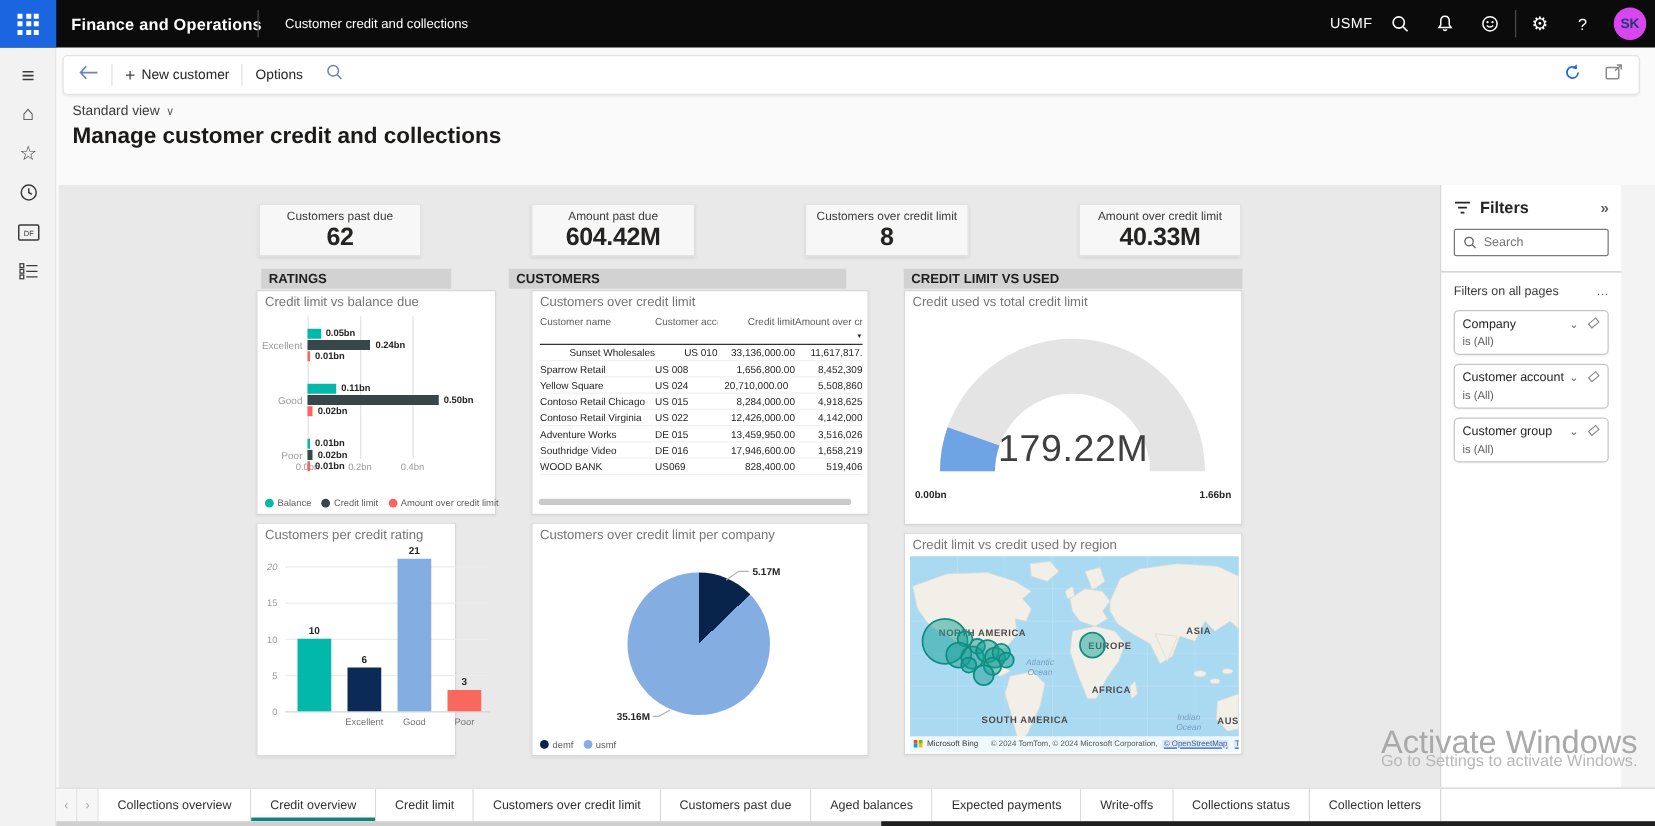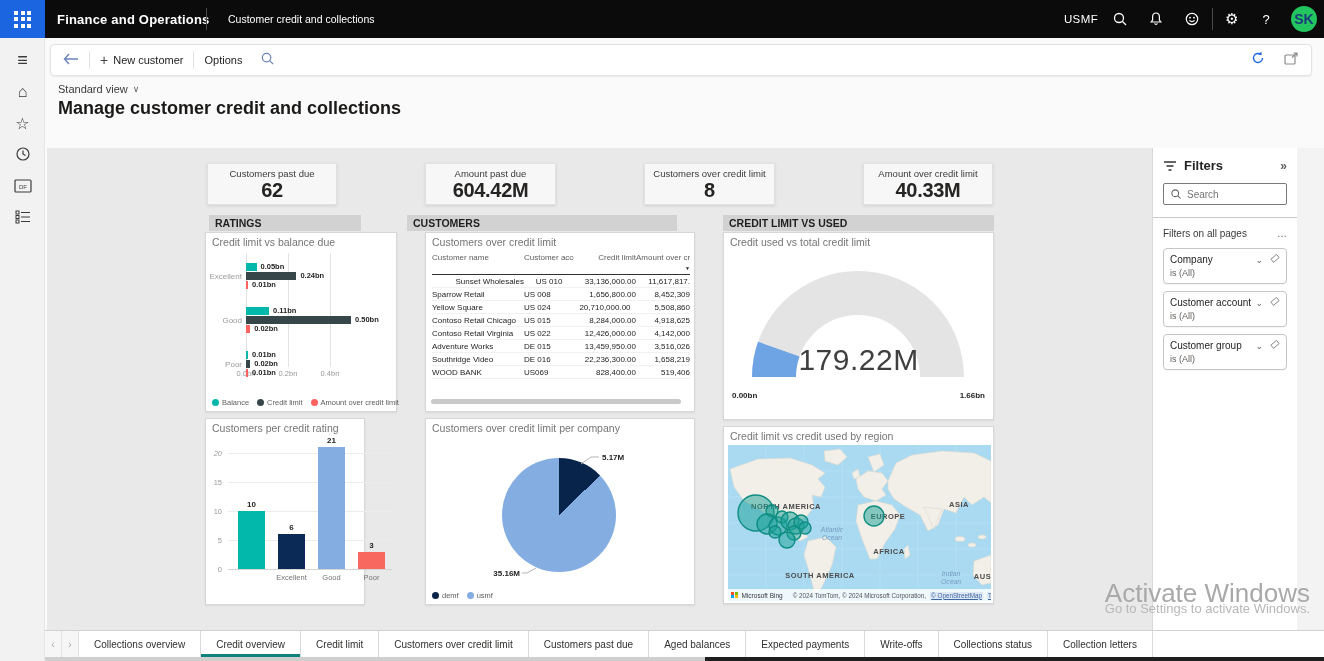--- a/index.html
+++ b/index.html
@@ -17,21 +17,21 @@
   .tb-div{position:absolute;top:8px;width:1px;height:22px;background:#4a4a4a}
   #page-context{position:absolute;left:228px;top:0;height:38px;display:flex;align-items:center;font-size:10.5px}
   .tb-btn{position:absolute;top:0;height:38px;display:flex;align-items:center;justify-content:center;color:#fff}
   #tb-usmf{left:1058px;width:46px;font-size:11.5px;letter-spacing:.4px}
   #tb-search{left:1105px;width:30px}
   #tb-bell{left:1141px;width:30px}
   #tb-smiley{left:1177px;width:30px}
   #tb-gear{left:1218px;width:28px;font-size:15px}
   #tb-help{left:1252px;width:28px;font-size:13px}
   #tb-avatar{left:1289px;width:30px}
-  .avatar-circle{width:26px;height:26px;border-radius:50%;background:#22c55e;color:#1c3d7c;font-size:14px;font-weight:bold;display:flex;align-items:center;justify-content:center}
+  .avatar-circle{width:26px;height:26px;border-radius:50%;background:#d946ef;color:#1c3d7c;font-size:11px;font-weight:bold;display:flex;align-items:center;justify-content:center}
 
   
   #sidebar{position:absolute;left:0;top:38px;width:45px;height:623px;background:#f2f2f2;border-right:1px solid #e6e6e6;z-index:20}
   .side-ic{position:absolute;left:0;width:45px;height:28px;display:flex;align-items:center;justify-content:center;color:#3b3b3b;font-size:16px}
 
   
   #action-pane{position:absolute;left:50px;top:44px;width:1262px;height:32px;background:#fff;border:1px solid #e3e3e3;border-radius:4px;box-shadow:0 1px 2px rgba(0,0,0,.06);display:flex;align-items:center;padding:0 12px;z-index:10}
   .ap-sep{width:1px;height:18px;background:#e4e4e4;margin:0 10px}
   .ap-item{display:flex;align-items:center;gap:5px;font-size:11px;color:#252423}
   .ap-plus{color:#444;font-size:14px;font-weight:400;line-height:1}
@@ -372,21 +372,21 @@
       <div id="tbl" data-interactable="false">
         <div id="tbl-head" data-interactable="false">
             <div class="th" data-interactable="true" style="width: 92px; text-align: left;"><span data-interactable="false">Customer name</span></div>
             <div class="th" data-interactable="true" style="width: 50px; text-align: left;"><span data-interactable="false">Customer account</span></div>
             <div class="th" data-interactable="true" style="width: 62px; text-align: right;"><span data-interactable="false">Credit limit</span></div>
             <div class="th" data-interactable="true" style="width: 54px; text-align: right;"><span data-interactable="false">Amount over credit limit</span><br><span class="sort-arrow" data-interactable="false">▼</span></div>
           </div>
         <div id="tbl-body" data-interactable="false">
             <div class="tr" data-interactable="true">
               <div class="td" data-interactable="false" style="width: 92px; text-align: right;">Sunset Wholesales</div>
-              <div class="td" data-interactable="false" style="width: 50px; text-align: center;">US 010</div>
+              <div class="td" data-interactable="false" style="width: 50px; text-align: right;">US 010</div>
               <div class="td" data-interactable="false" style="width: 62px; text-align: right;">33,136,000.00</div>
               <div class="td" data-interactable="false" style="width: 54px; text-align: right;">11,617,817.</div>
             </div>
             <div class="tr" data-interactable="true">
               <div class="td" data-interactable="false" style="width: 92px; text-align: left;">Sparrow Retail</div>
               <div class="td" data-interactable="false" style="width: 50px; text-align: left;">US 008</div>
               <div class="td" data-interactable="false" style="width: 62px; text-align: right;">1,656,800.00</div>
               <div class="td" data-interactable="false" style="width: 54px; text-align: right;">8,452,309</div>
             </div>
             <div class="tr" data-interactable="true">
@@ -409,21 +409,21 @@
             </div>
             <div class="tr" data-interactable="true">
               <div class="td" data-interactable="false" style="width: 92px; text-align: left;">Adventure Works</div>
               <div class="td" data-interactable="false" style="width: 50px; text-align: left;">DE 015</div>
               <div class="td" data-interactable="false" style="width: 62px; text-align: right;">13,459,950.00</div>
               <div class="td" data-interactable="false" style="width: 54px; text-align: right;">3,516,026</div>
             </div>
             <div class="tr" data-interactable="true">
               <div class="td" data-interactable="false" style="width: 92px; text-align: left;">Southridge Video</div>
               <div class="td" data-interactable="false" style="width: 50px; text-align: left;">DE 016</div>
-              <div class="td" data-interactable="false" style="width: 62px; text-align: right;">22,236,300.00</div>
+              <div class="td" data-interactable="false" style="width: 62px; text-align: right;">17,946,600.00</div>
               <div class="td" data-interactable="false" style="width: 54px; text-align: right;">1,658,219</div>
             </div>
             <div class="tr" data-interactable="true">
               <div class="td" data-interactable="false" style="width: 92px; text-align: left;">WOOD BANK</div>
               <div class="td" data-interactable="false" style="width: 50px; text-align: left;">US069</div>
               <div class="td" data-interactable="false" style="width: 62px; text-align: right;">828,400.00</div>
               <div class="td" data-interactable="false" style="width: 54px; text-align: right;">519,406</div>
             </div>
           </div>
       </div>

